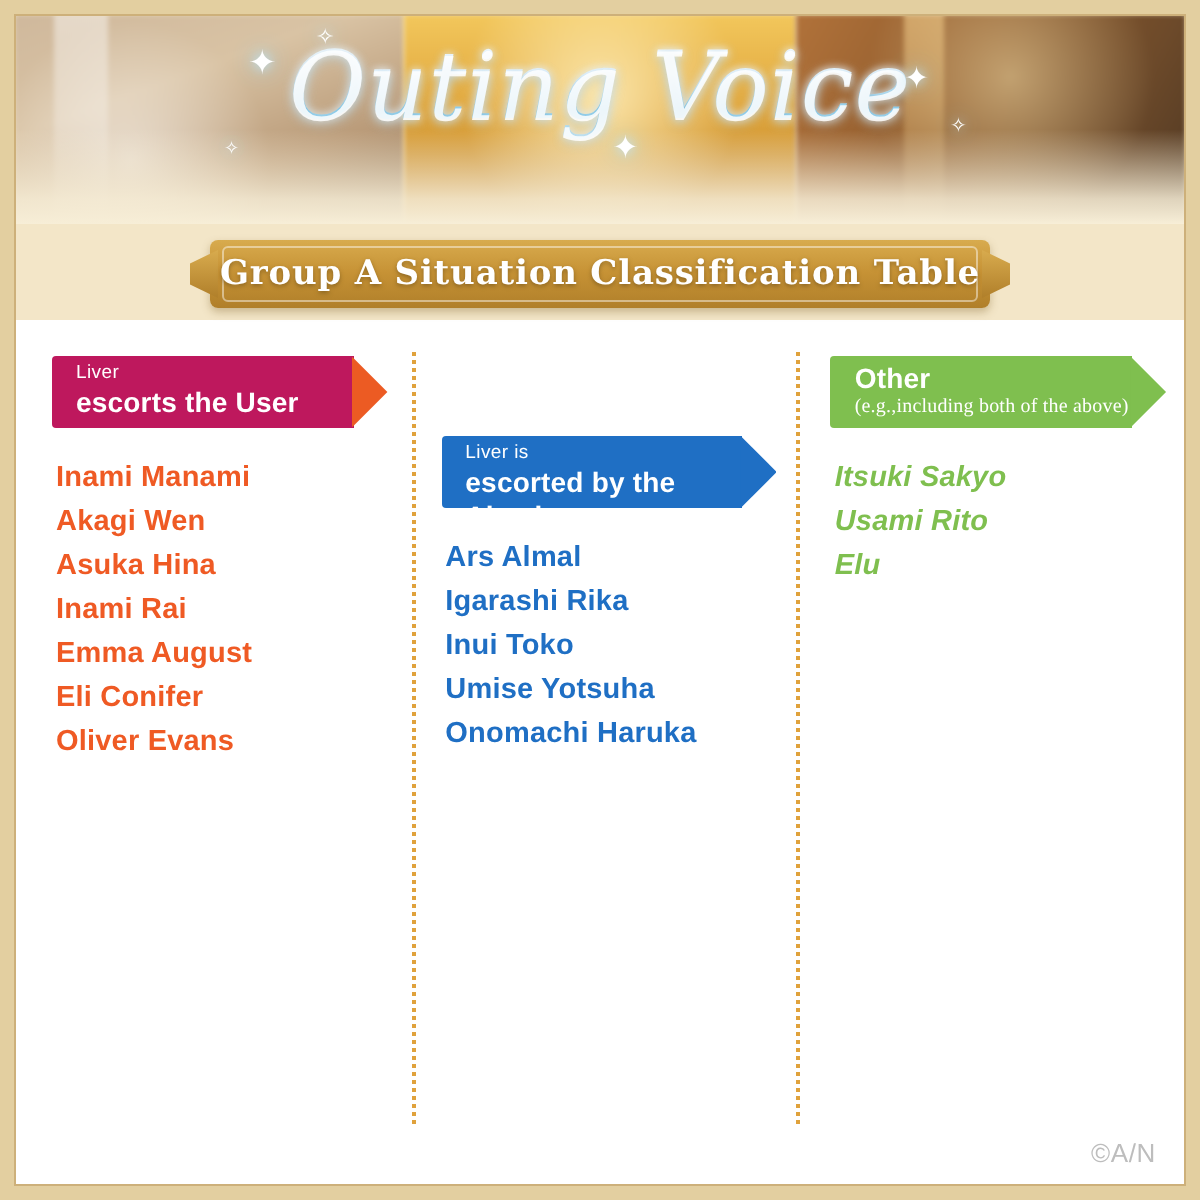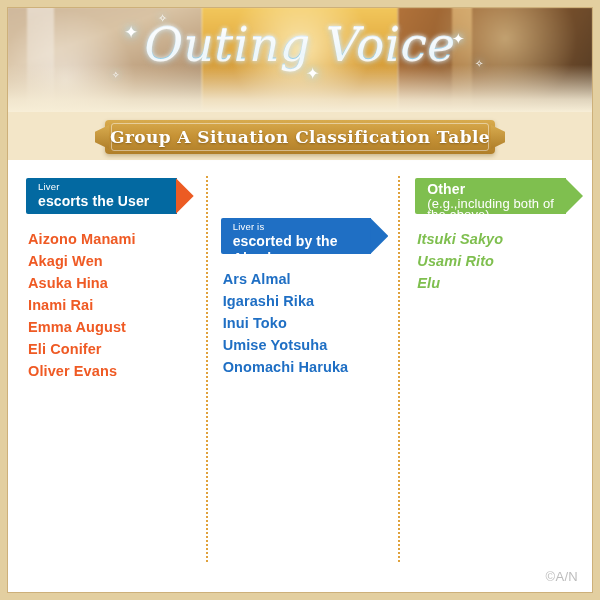--- a/index.html
+++ b/index.html
@@ -221,42 +221,43 @@
   }
   .tag:after {
     content: "";
     position: absolute;
     right: -17px;
     top: 0;
     width: 18px;
     height: 36px;
     clip-path: polygon(0 0, 0 100%, 100% 50%);
   }
-  .tag.orange { background: #0369a1; }
+  .tag.orange { background: #be185d; }
   .tag.orange:after { background: #ec5b23; }
   .tag.blue { background: #1f6fc4; margin-top: 40px; }
   .tag.blue:after { background: #1f6fc4; }
   .tag.green { background: #7fbf4f; }
   .tag.green:after { background: #7fbf4f; }
 
   .tag-line1 {
     font-size: 9.5px;
     line-height: 12px;
     letter-spacing: 0.2px;
   }
   .tag-line2 {
     font-size: 14px;
     font-weight: bold;
     line-height: 17px;
     letter-spacing: 0.1px;
   }
   .tag-line2.small {
-    font-size: 13px;
+    font-size: 10px;
     font-weight: normal;
     line-height: 11px;
+    font-family: Liberation Serif, serif;
   }
 
   .names {
     margin: 14px 0 0 20px;
     padding: 0;
     list-style: none;
   }
   .names li {
     font-size: 14.5px;
     line-height: 22px;
@@ -312,21 +313,21 @@
     <div class="divider div2"></div>
 
     <div class="columns">
 
       <div class="col">
         <div class="tag orange">
           <div class="tag-line1">Liver</div>
           <div class="tag-line2">escorts the User</div>
         </div>
         <ul class="names c-orange">
-          <li>Aizono Manami</li>
+          <li>Inami Manami</li>
           <li>Akagi Wen</li>
           <li>Asuka Hina</li>
           <li>Inami Rai</li>
           <li>Emma August</li>
           <li>Eli Conifer</li>
           <li>Oliver Evans</li>
         </ul>
       </div>
 
       <div class="col">

